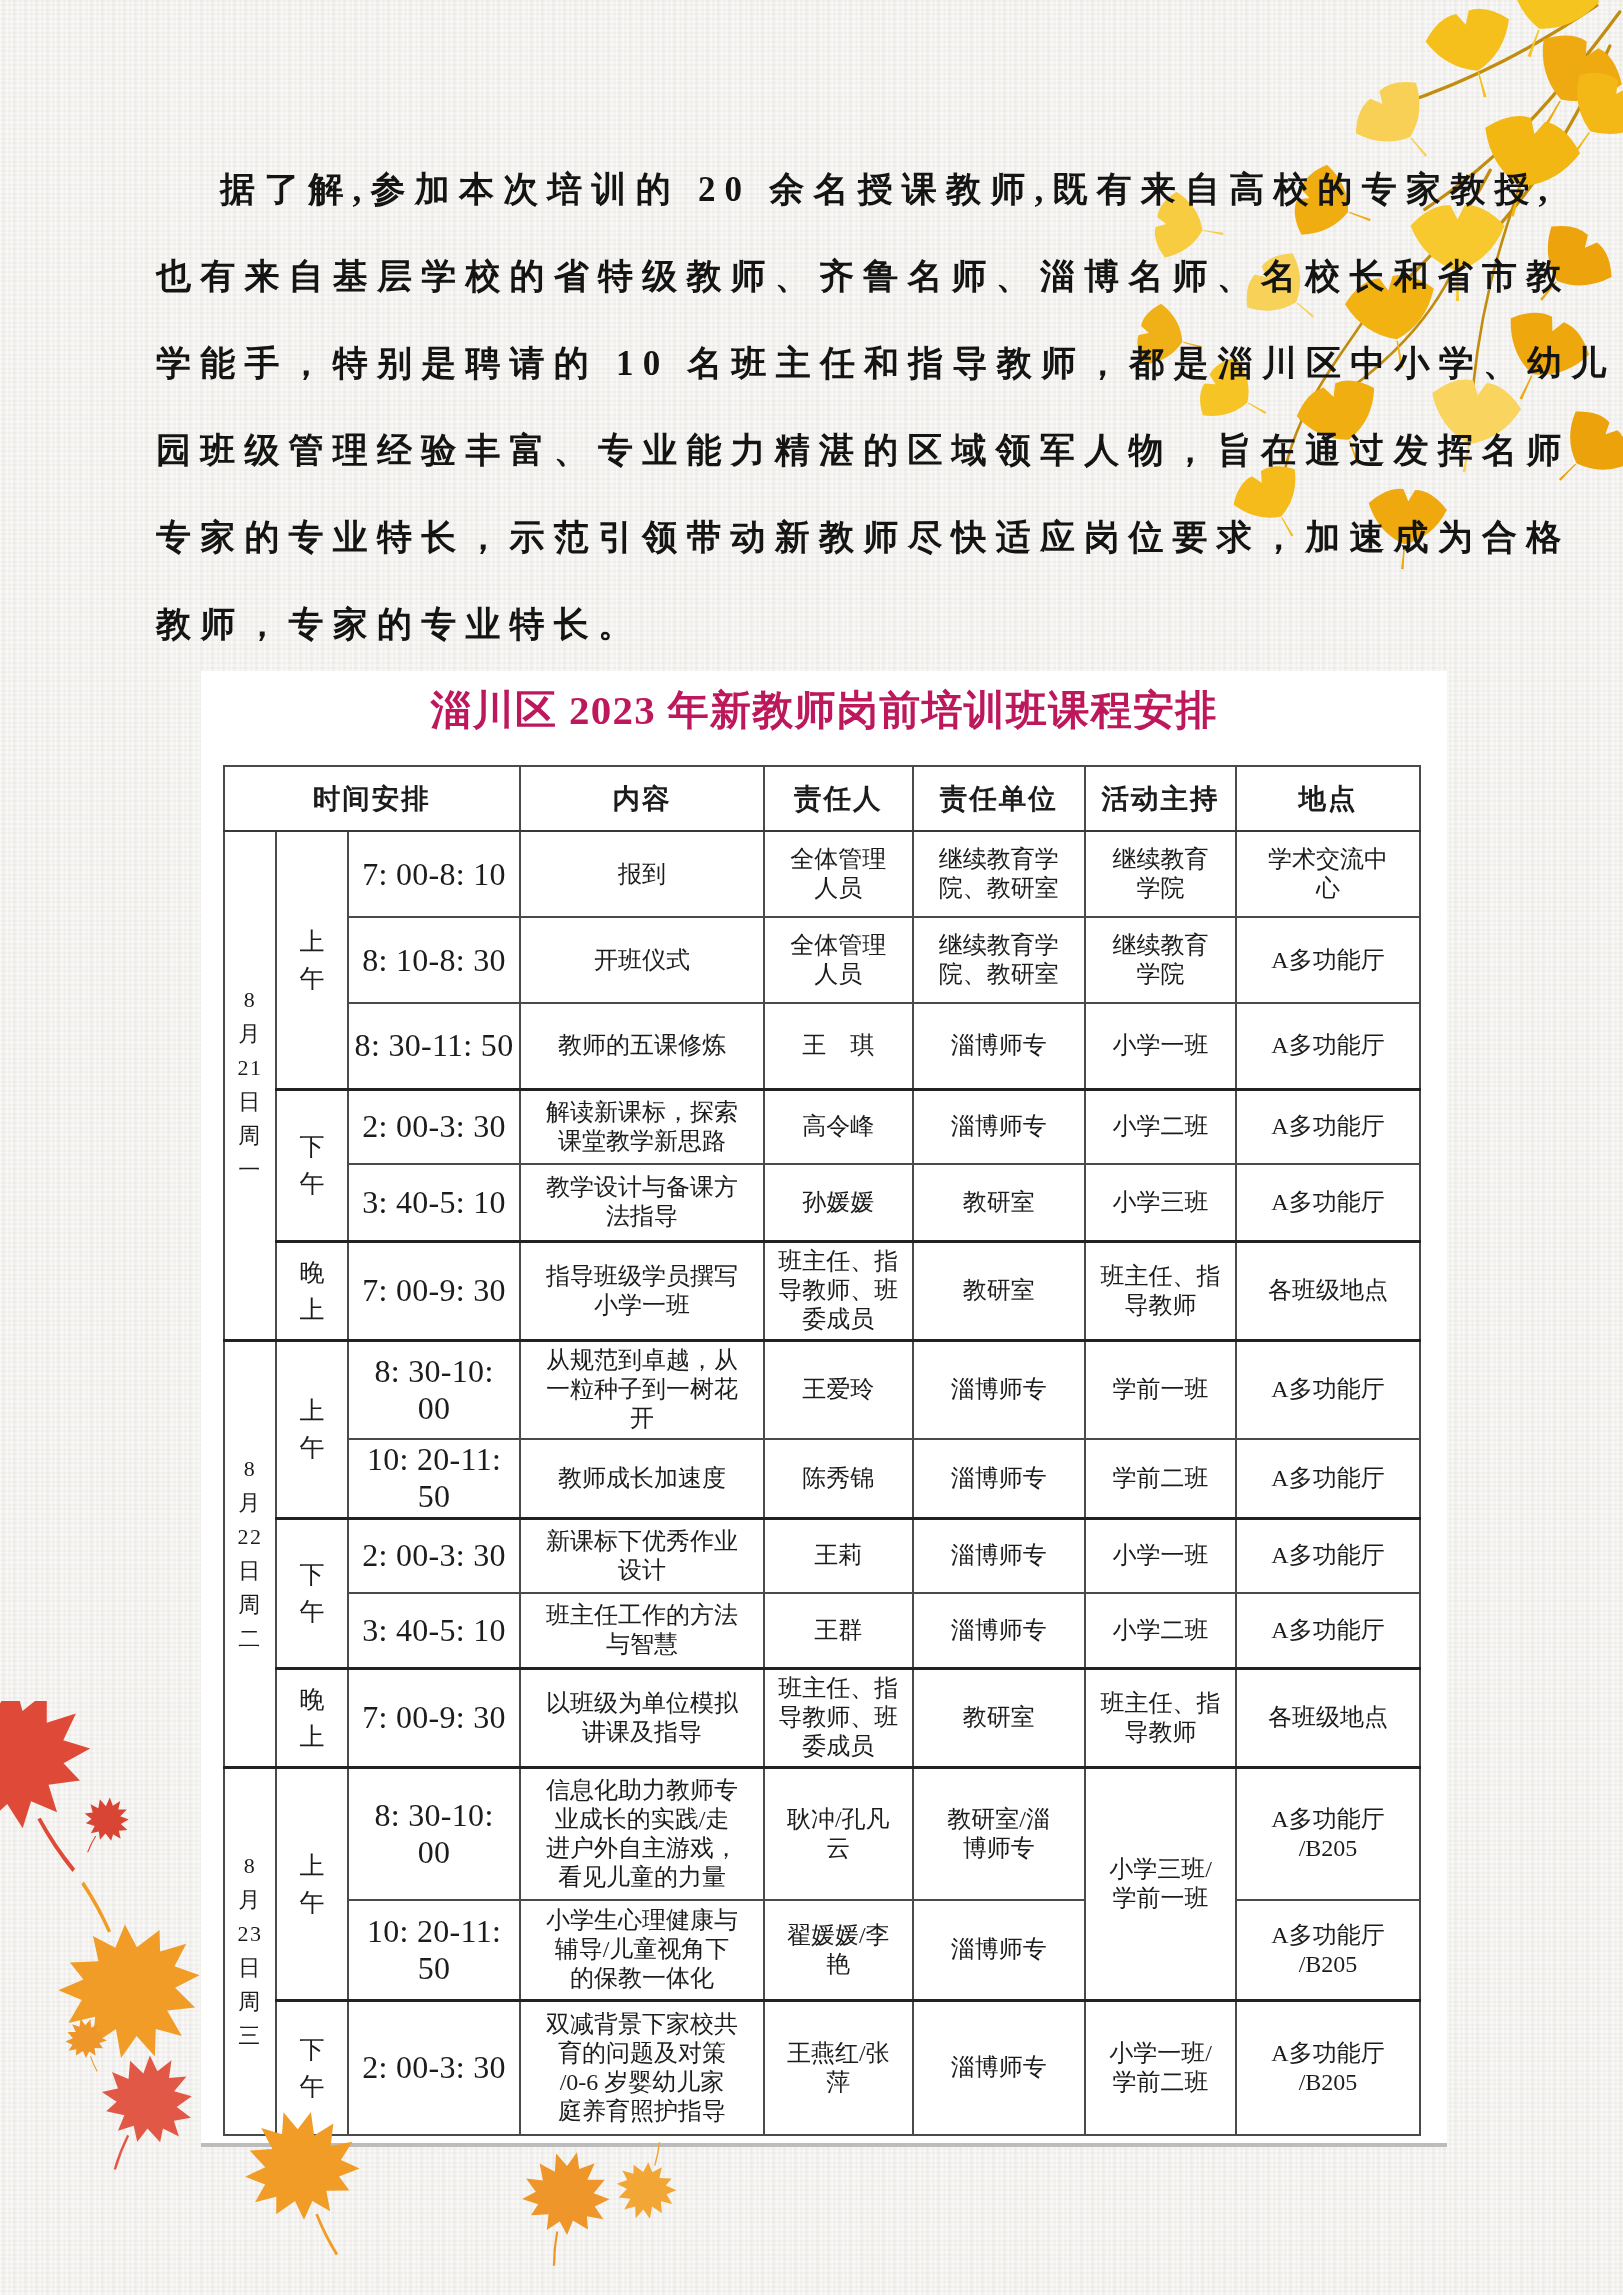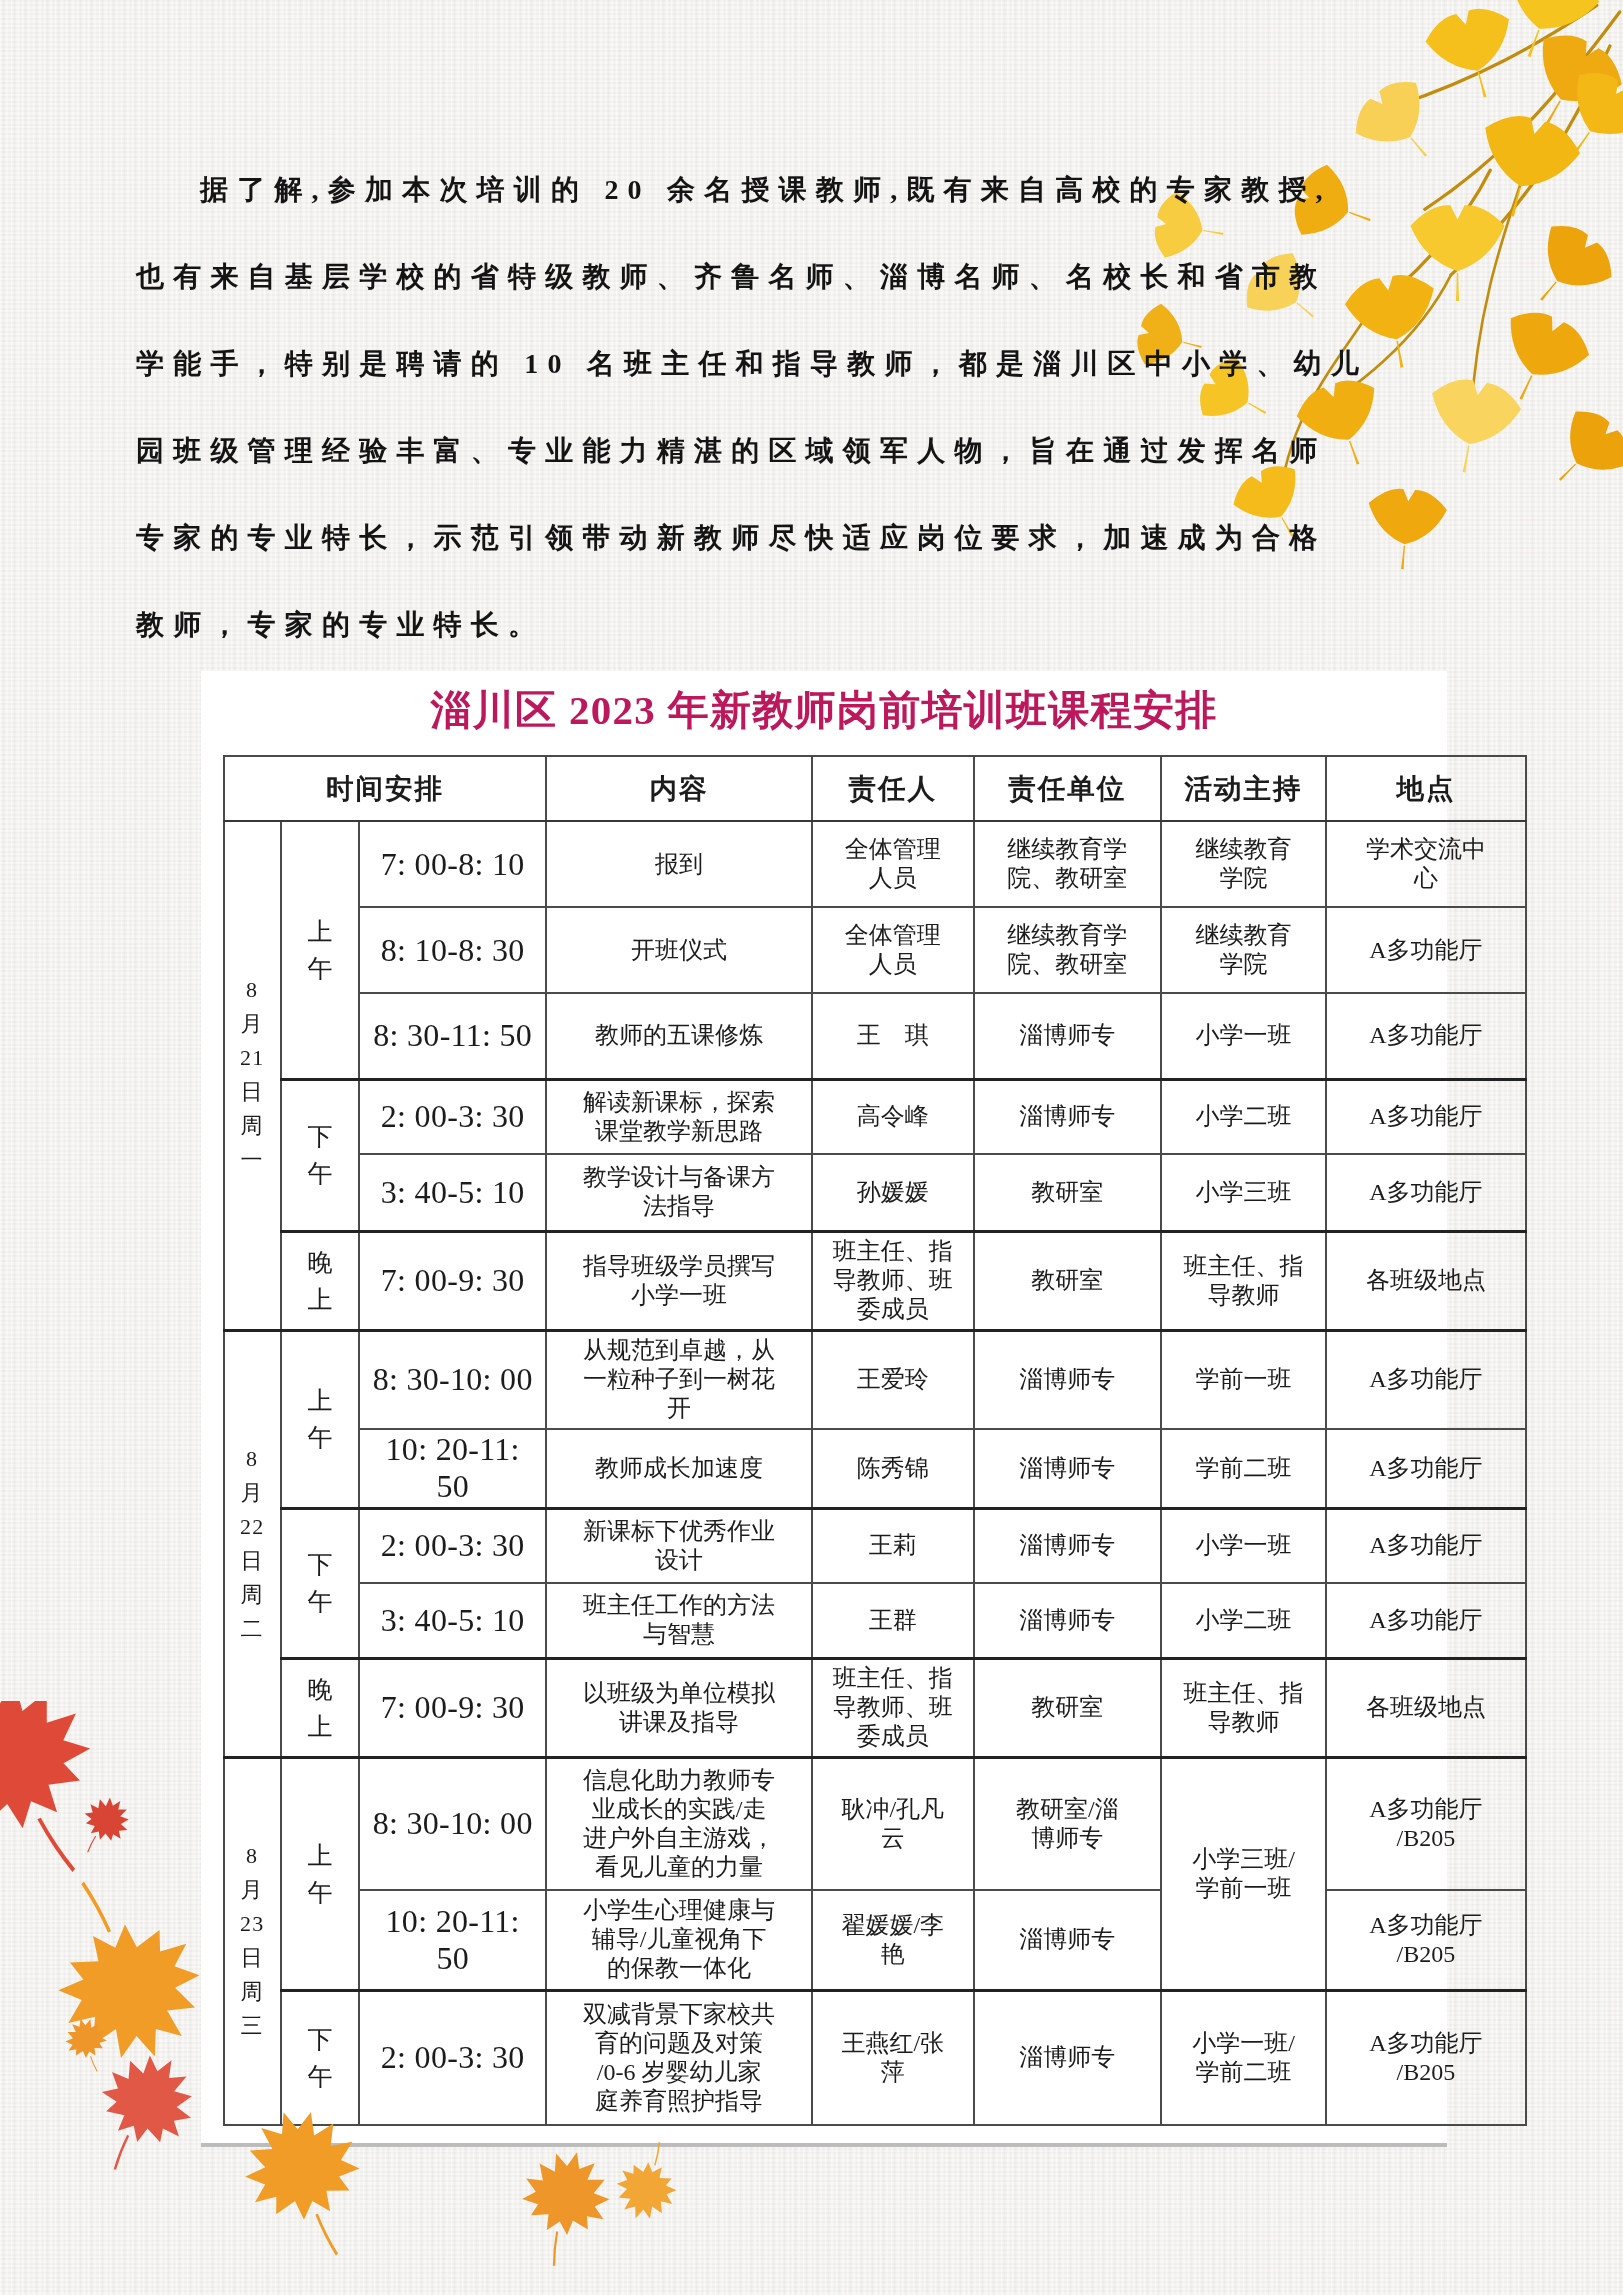--- a/index.html
+++ b/index.html
@@ -16,38 +16,38 @@
         rgba(255,255,255,0.30) 0px 2.6px, rgba(205,203,198,0.06) 2.6px 4.6px);
     font-family:"Liberation Serif","DejaVu Serif",serif;
     color:#161616;
   }
   .decor-svg{position:absolute;}
   .ginkgo-svg{left:1137px; top:0; width:486px; height:589px;}
   .maple-svg{left:0; top:1701px; width:733px; height:595px;}
 
   .intro{position:absolute; left:0; top:0; width:1623px;}
   .intro-line{
-    position:absolute; left:136px; width:1348px;
-    font-size:28px; line-height:41px; letter-spacing:9.2px;
+    position:absolute; left:156px; width:1348px;
+    font-size:35px; line-height:41px; letter-spacing:9.2px;
     font-weight:600; color:#141414; white-space:nowrap;
   }
   .intro-line.indent{padding-left:64px;}
 
   .panel{
     position:absolute; left:201px; top:671px; width:1246px; height:1472px;
     background:#ffffff; border-bottom:4.6px solid #bcbcbc;
   }
   .panel-title{
     position:absolute; top:11.8px; left:0; width:100%;
     text-align:center; font-size:41px; font-weight:900;
     letter-spacing:1.3px; color:#be185d;
   }
   table.sched{
-    position:absolute; left:21.6px; top:84px;
-    width:1304px; border-collapse:collapse; table-layout:fixed;
+    position:absolute; left:21.6px; top:94px;
+    width:1198px; border-collapse:collapse; table-layout:fixed;
     border:2.6px solid #3c3c3c;
   }
   table.sched th, table.sched td{
     border:2px solid #4a4a4a;
     text-align:center; vertical-align:middle;
     white-space:pre-line; padding:1.3px 5.2px;
     color:#1c1c1c;
   }
   table.sched th{
     font-size:27.5px; font-weight:700; letter-spacing:2px;

